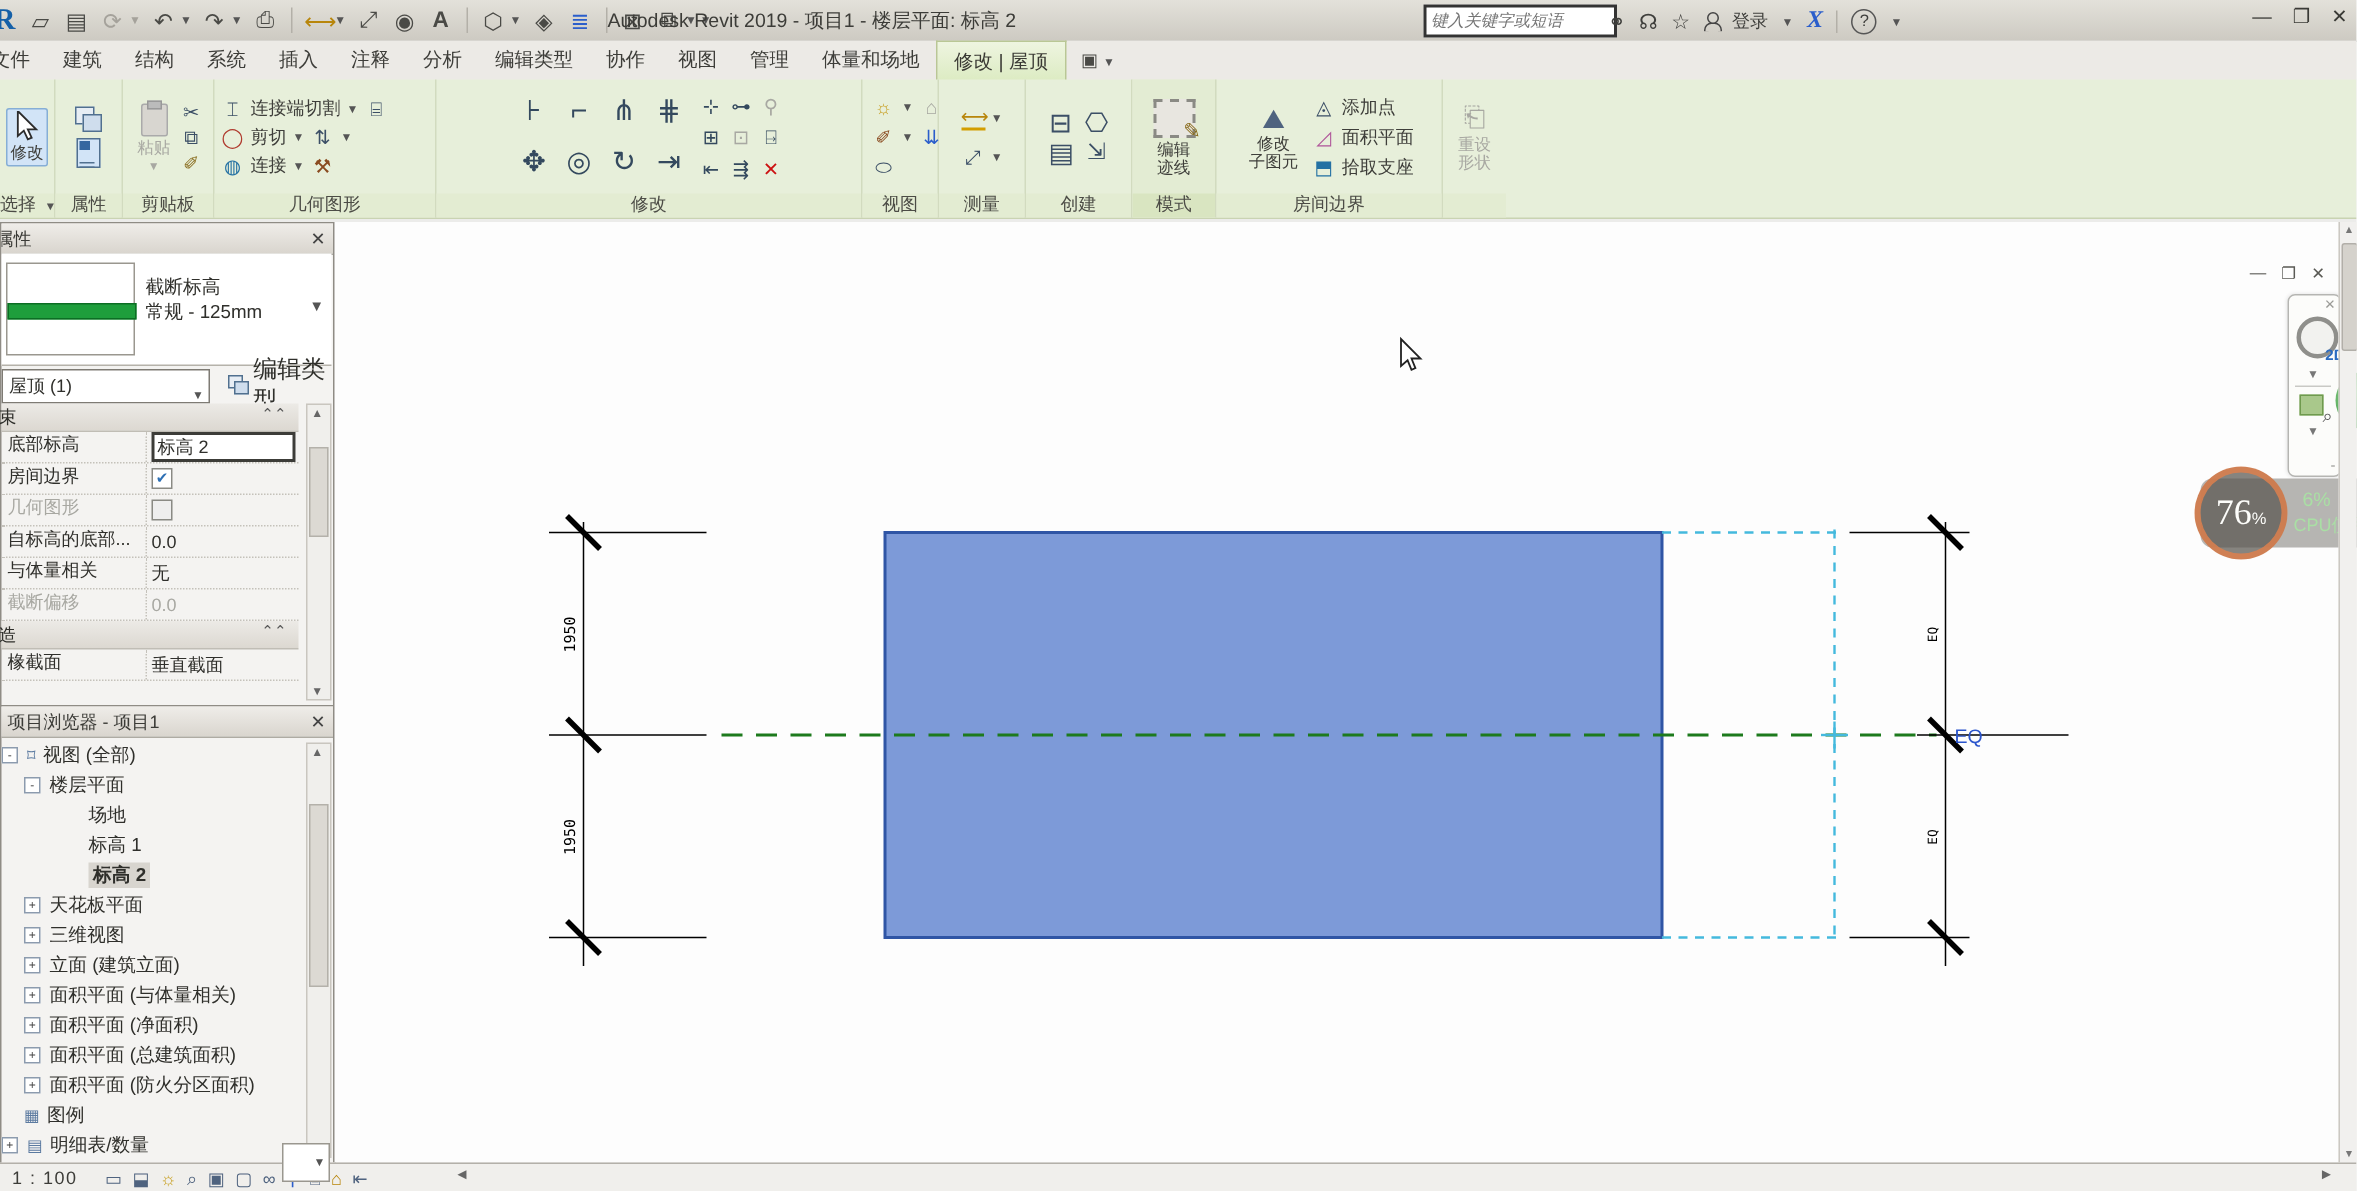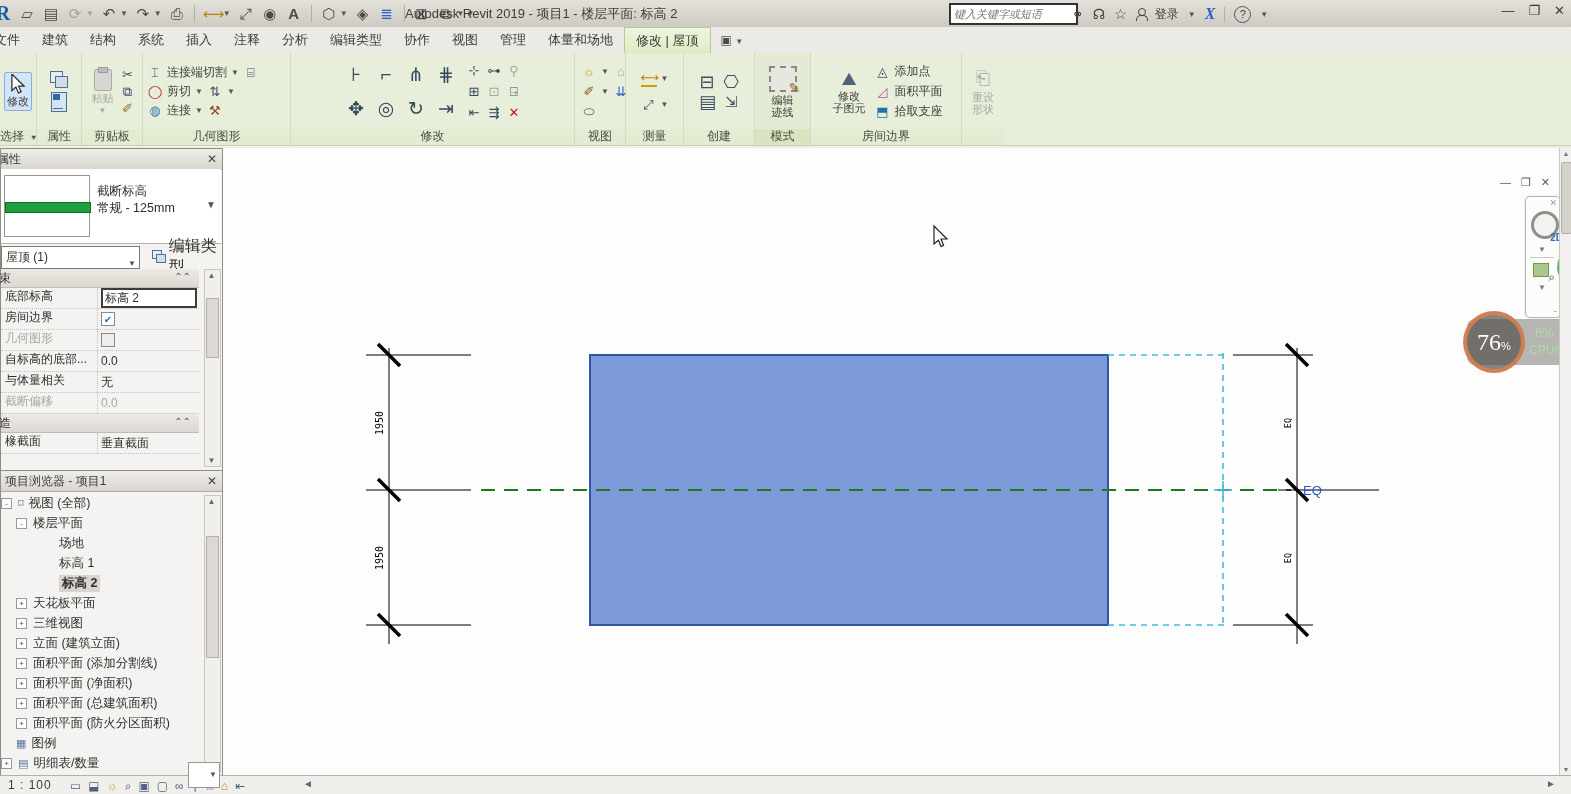--- a/index.html
+++ b/index.html
@@ -537,21 +537,21 @@
         <span>三维视图</span>
       </div>
       <div class="titem">
         <span class="tsp" style="width:15px"></span>
         <span class="texp">+</span>
         <span>立面 (建筑立面)</span>
       </div>
       <div class="titem">
         <span class="tsp" style="width:15px"></span>
         <span class="texp">+</span>
-        <span>面积平面 (添加分割线)</span>
+        <span>面积平面 (与体量相关)</span>
       </div>
       <div class="titem">
         <span class="tsp" style="width:15px"></span>
         <span class="texp">+</span>
         <span>面积平面 (净面积)</span>
       </div>
       <div class="titem">
         <span class="tsp" style="width:15px"></span>
         <span class="texp">+</span>
         <span>面积平面 (总建筑面积)</span>

